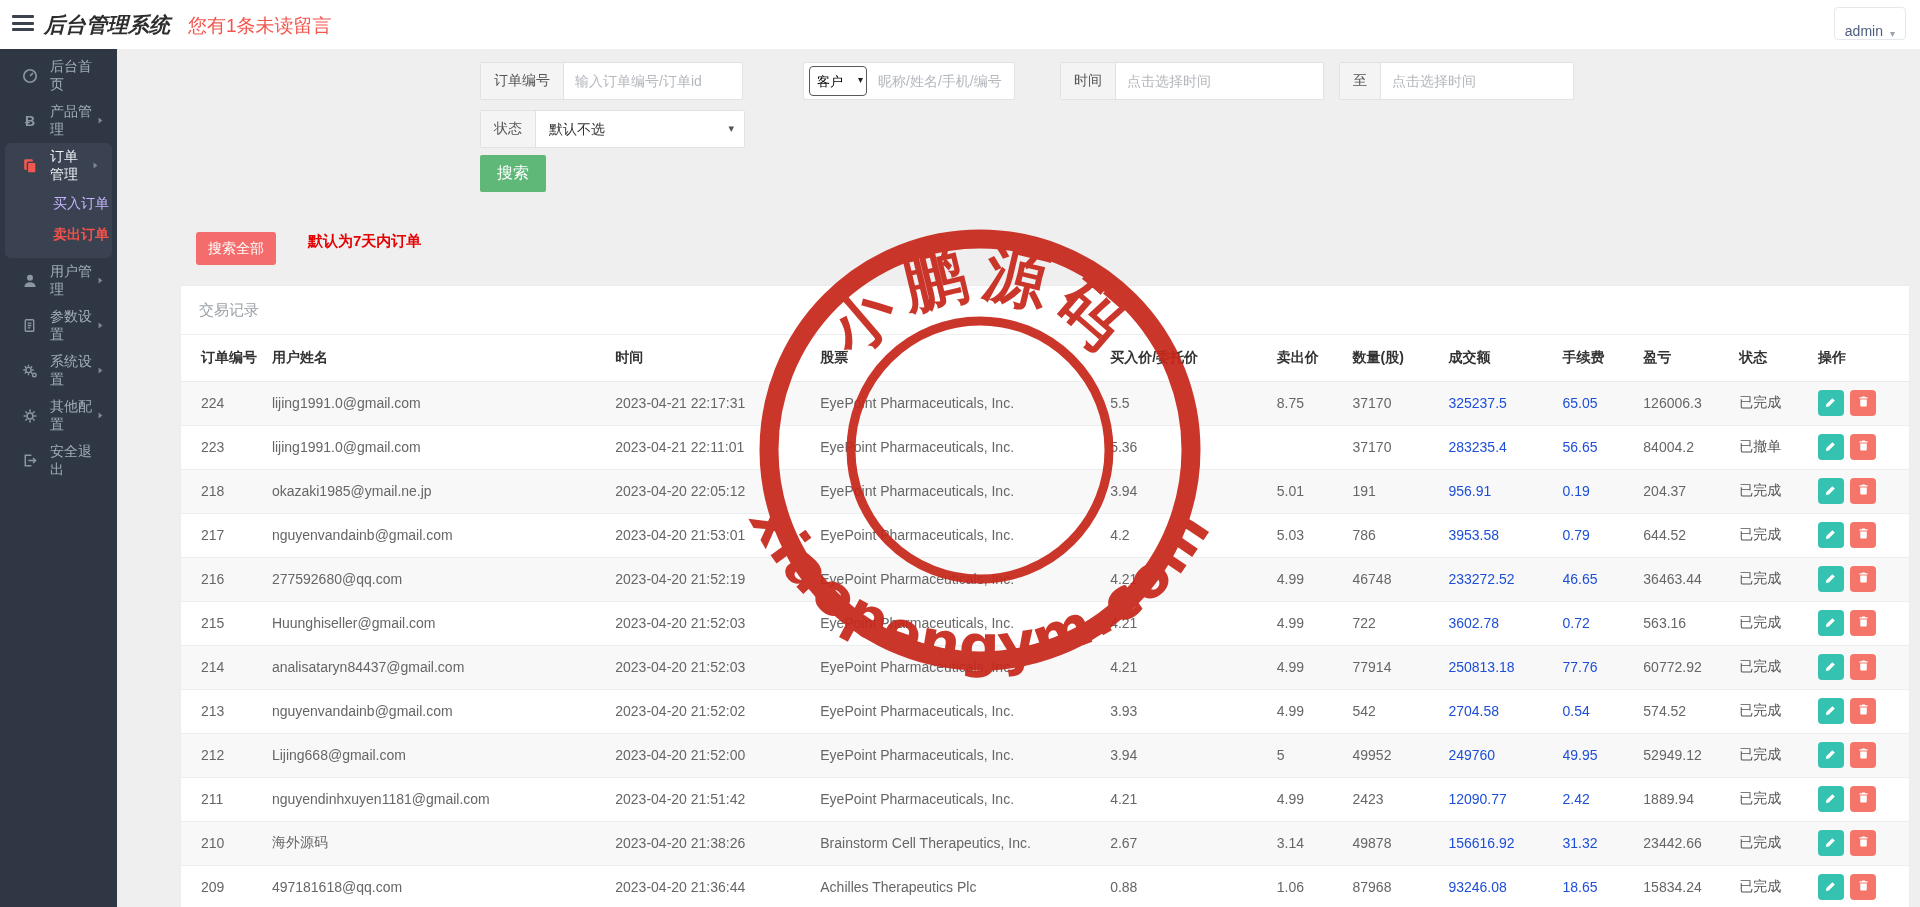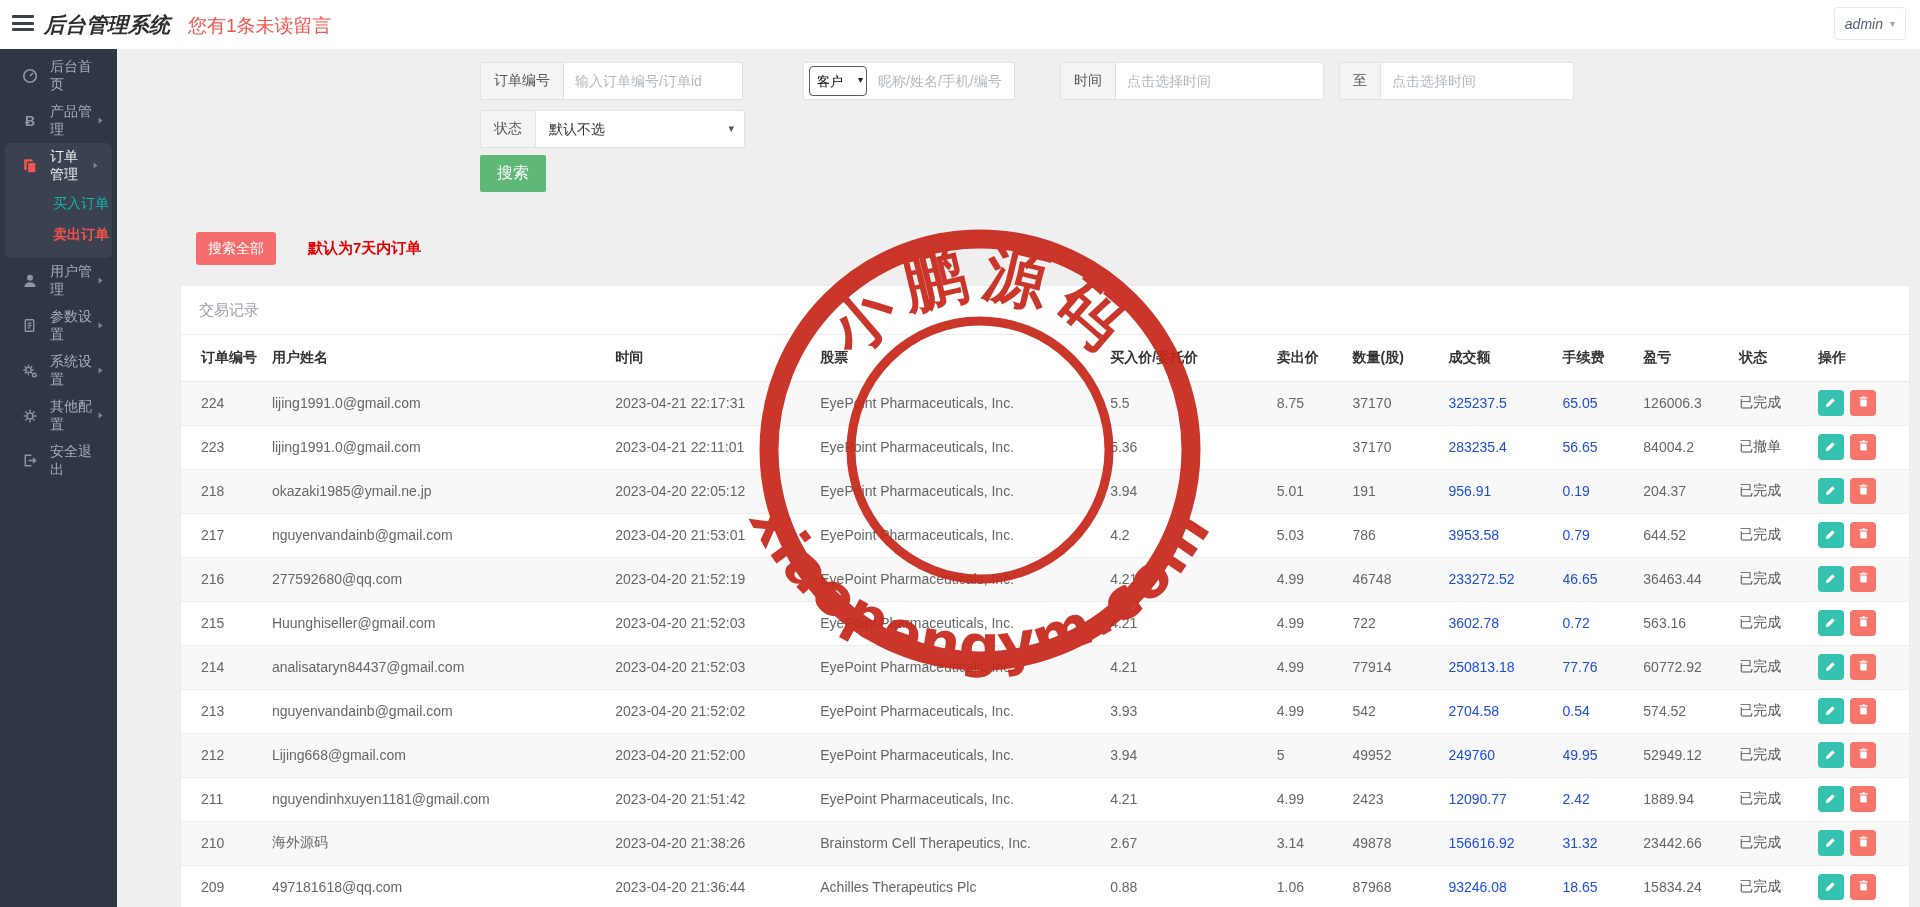--- a/index.html
+++ b/index.html
@@ -6,35 +6,35 @@
   html,body { width:1920px; height:907px; overflow:hidden; background:#efeff0;
     font-family:"Liberation Sans","DejaVu Sans",sans-serif; }
 
   
   .topbar { position:absolute; left:0; top:0; width:1920px; height:49px; background:#fff; z-index:20; }
   .hamburger { position:absolute; left:12px; top:15px; width:22px; height:18px; cursor:pointer; }
   .hamburger i { display:block; height:3px; background:#3c424b; margin-bottom:3.5px; border-radius:1px; }
   .app-title { position:absolute; left:44px; top:11px; font-size:21px; font-weight:bold; color:#2d2d2d;font-style:italic; }
   .notice { position:absolute; left:188px; top:13px; font-size:19px; color:#f4564e; cursor:pointer; }
   .admin-box { position:absolute; right:14px; top:7px; height:33px; padding:0 10px; background:#fff;
-    border:1px solid #e4e7eb; border-radius:4px; display:flex; align-items:center; gap:7px;
-    font-size:14px; color:#4d5e7d; cursor:pointer;font-style:italic; }
+    border:1px solid #e4e7eb; border-radius:4px; display:flex; align-items:flex-end; gap:7px;
+    font-size:14px; color:#4d5e7d; cursor:pointer; }
   .admin-caret { font-size:10px; color:#9aa2ad; }
 
   
   .sidebar { position:absolute; left:0; top:49px; width:117px; height:858px; background:#2f3744; padding-top:4px; }
   .side-item { height:45px; display:flex; align-items:center; padding:0 12px 0 22px;
     color:#a3adb8; font-size:14px; cursor:pointer; }
   .side-item .s-icon { width:17px; height:17px; margin-right:11px; color:#8d96a4; flex:0 0 auto; display:flex; align-items:center; }
   .side-item .chev { margin-left:auto; color:#7e8795; display:flex; }
   .side-block { background:#3a4252; border-radius:6px; margin:0 5px; padding-bottom:8px; }
   .side-block .side-item { padding-left:17px; }
   .side-block .side-item .s-label { color:#eef1f5; }
   .side-block .side-item .s-icon { color:#f2584f; }
-  .sub-item { height:31px; line-height:31px; padding-left:48px; font-size:14px; color:#14b8a6; cursor:pointer; }
+  .sub-item { height:31px; line-height:31px; padding-left:48px; font-size:14px; color:#c4b5fd; cursor:pointer; }
   .sub-item.active { color:#f2524a; font-weight:bold; }
 
   
   .main { position:absolute; left:147px; top:49px; width:1773px; height:858px; overflow:hidden; background:#efeff0; }
 
   .frow { display:flex; align-items:flex-start; margin-left:333px; }
   .frow1 { margin-top:13px; }
   .frow2 { margin-top:10px; }
   .fgroup { display:flex; align-items:stretch; height:38px; background:#fff; border:1px solid #dfe2e6; border-radius:2px; }
   .flabel { background:#f4f4f5; border-right:1px solid #dfe2e6; display:flex; align-items:center;
@@ -51,21 +51,21 @@
   .g-time { width:264px; margin-left:45px; } .g-time .finput{ width:212px; }
   .g-to { width:235px; margin-left:15px; } .g-to .finput{ width:198px; }
   .g-status { width:265px; } 
   .status-sel-wrap { position:relative; flex:1; }
   .status-sel { appearance:none; -webkit-appearance:none; width:100%; height:100%; border:none; outline:none;
     background:transparent; font-size:14px; color:#333; padding:0 24px 0 13px; cursor:pointer; }
   .status-sel-wrap .sel-caret { position:absolute; right:10px; top:11px; font-size:11px; color:#555; pointer-events:none; }
 
   .btn-search { margin-left:333px; margin-top:7px; height:37px; padding:0 17px; background:#5FB878; color:#fff;
     border:none; border-radius:2px; font-size:16px; cursor:pointer; display:block; }
-  .row-all { display:flex; align-items:center; margin-left:49px; margin-top:40px; gap:32px; }
+  .row-all { display:flex; align-items:flex-start; margin-left:49px; margin-top:40px; gap:32px; }
   .btn-search-all { height:33px; padding:0 12px; background:#f56c6c; color:#fff; border:none; border-radius:3px;
     font-size:14px; cursor:pointer; }
   .tip-red { font-size:15px; font-weight:bold; color:#e60000; }
 
   
   .panel { margin:20px 10px 0 33px; width:1730px; background:#fff; border:1px solid #ececec; min-height:700px; }
   .panel-title { padding:15px 18px 14px; font-size:15px; color:#99a0a7; border-bottom:1px solid #eeeeee; }
   table { width:100%; border-collapse:collapse; table-layout:fixed; }
   th { height:46px; text-align:left; font-size:14px; color:#333; font-weight:bold; border-bottom:1px solid #e7e9eb; }
   td { height:43px; font-size:14px; color:#666; border-bottom:1px solid #ebedef; overflow:hidden;

